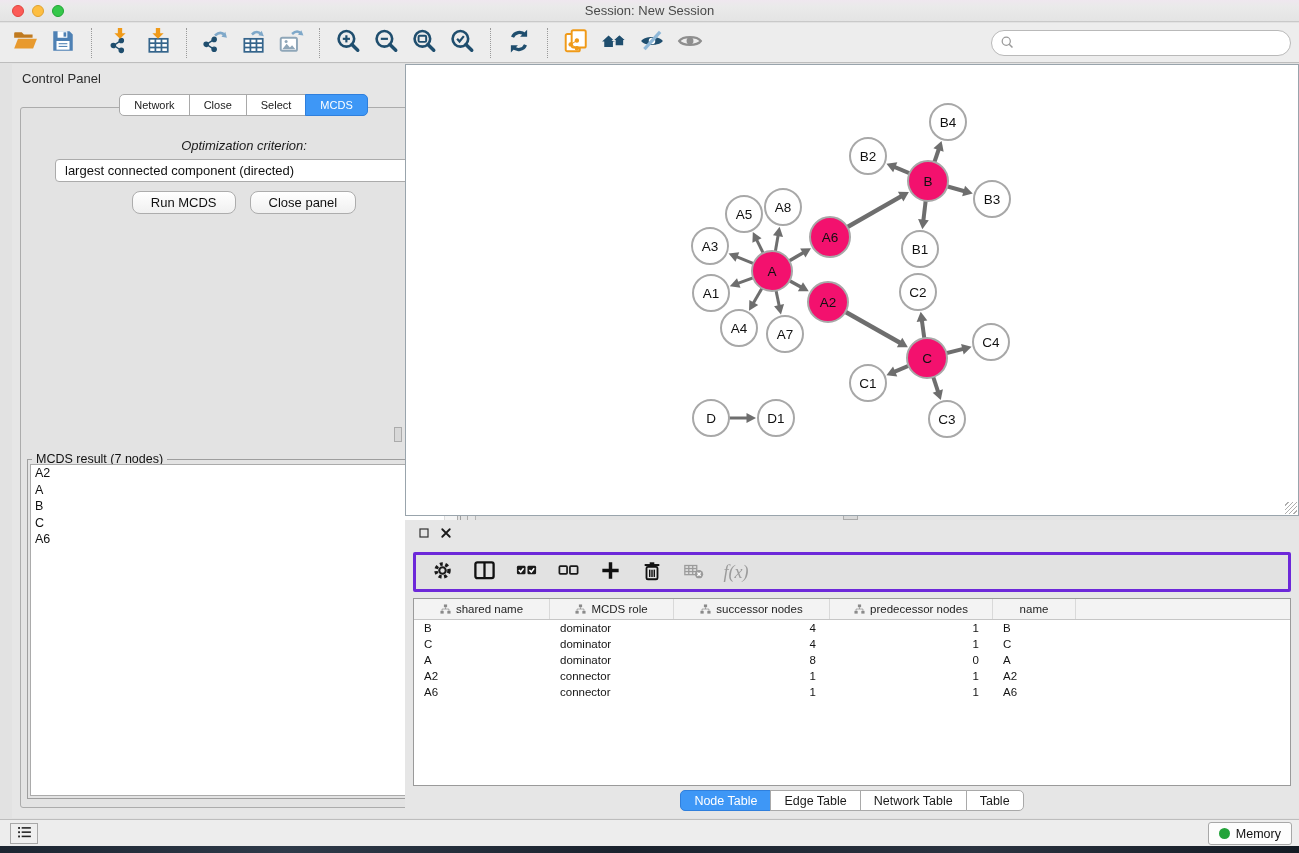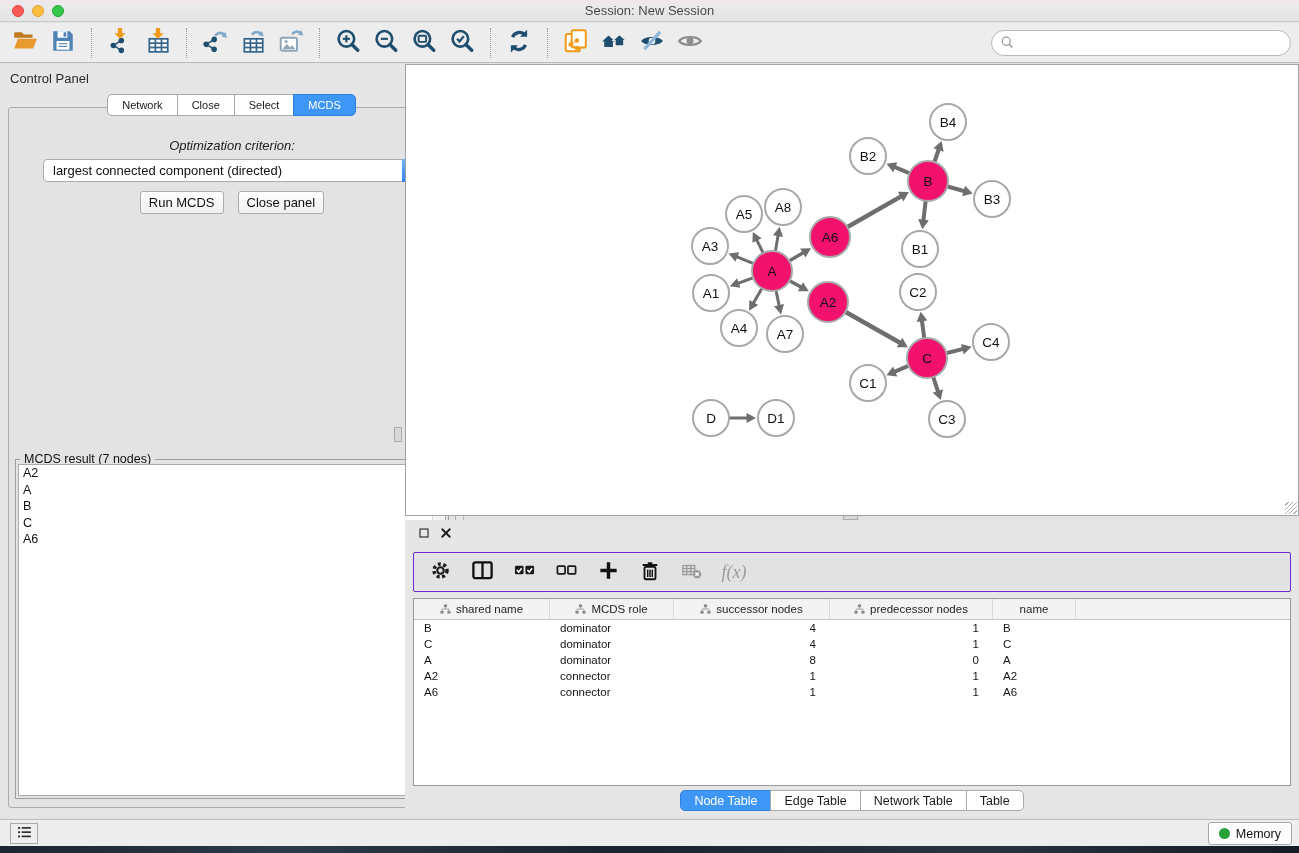--- a/index.html
+++ b/index.html
@@ -22,43 +22,43 @@
     border-bottom:1px solid #BDBDBD; display:flex; align-items:center; }
   .tb-groups { display:flex; align-items:center; height:100%; padding-left:6px; }
   .tb-sep { width:1px; height:30px; border-left:1px dotted #9A9A9A; margin:0 9px; }
   .tb-btn { width:34px; height:34px; display:flex; align-items:center; justify-content:center; border:none; background:transparent; margin:0 2px; }
   .searchbox { position:absolute; right:8px; top:7px; width:300px; height:26px; background:#fff;
     border:1px solid #B9B9B9; border-radius:13px; display:flex; align-items:center; padding-left:8px; }
   .searchbox input { border:none; outline:none; flex:1; height:20px; font-size:13px; background:transparent; font-family:"Liberation Sans",sans-serif; }
   .s-icon { width:16px; height:16px; margin-right:4px; }
 
   
-  .control-panel { position:absolute; left:0; top:64px; width:464px; height:754px; background:#E6E6E6;
+  .control-panel { position:absolute; left:12px; top:64px; width:464px; height:754px; background:#E6E6E6;
     border-right:1px solid #B5B5B5; }
   .panel-head { height:28px; display:flex; align-items:center; padding:0 10px; }
   .panel-title { font-size:13px; color:#2B2B2B; flex:1; }
   .panel-head-btns { display:flex; gap:8px; align-items:center; }
   .mini-btn { width:14px; height:14px; display:flex; align-items:center; justify-content:center; background:transparent; border:none; }
   .ctrl-tabs { position:absolute; left:0; top:30px; width:100%; display:flex; justify-content:center; z-index:2; }
   .tab-content { position:absolute; left:8px; right:7px; top:43px; bottom:10px; background:#E3E3E3;
     border:1px solid #ACACAC; border-radius:3px; }
   .seg { padding:2px 14px; height:22px; line-height:18px; background:#fff; border:1px solid #A9A9A9;
     margin-left:-1px; font-size:11px; color:#1A1A1A; cursor:default; display:flex; align-items:center; }
   .seg:first-child { border-radius:5px 0 0 5px; margin-left:0; }
   .seg:last-child { border-radius:0 5px 5px 0; }
   .seg-sel { background:#3E97F6; color:#fff; border-color:#2F7FDC; }
   .opt-label { text-align:center; margin-top:30px; font-size:13px; color:#1B1B1B;font-style:italic; }
   .dropdown { position:absolute; left:34px; right:34px; top:51px; height:23px; background:#fff;
     border:1px solid #ABABAB; border-radius:4px; display:flex; align-items:center; }
   .dropdown .dd-value { flex:1; padding-left:9px; font-size:13px; color:#111; white-space:nowrap; overflow:hidden; }
   .dd-stepper { width:19px; height:23px; margin-right:-1px; border-radius:0 4px 4px 0;
     background:linear-gradient(#71B1FA,#3183F3); display:flex; align-items:center; justify-content:center; }
   .btn-row { position:absolute; left:0; right:0; top:83px; display:flex; justify-content:center; gap:14px; }
-  .aqua-btn { height:23px; padding:0 8px; background:linear-gradient(#FFFFFF,#F0F0F0); border:1px solid #ADADAD;
-    border-radius:3px; font-size:13px; color:#111; font-family:"Liberation Sans",sans-serif; }
+  .aqua-btn { height:23px; padding:0 18px; background:linear-gradient(#FFFFFF,#F0F0F0); border:1px solid #ADADAD;
+    border-radius:8px; font-size:13px; color:#111; font-family:"Liberation Sans",sans-serif; }
   .groupbox { position:absolute; left:6px; right:6px; top:351px; bottom:8px; border:1px solid #9E9E9E; }
   .groupbox-title { position:absolute; top:-8px; left:4px; background:#E3E3E3; padding:0 4px; font-size:12.5px; color:#111; }
   .result-list { position:absolute; left:2px; right:2px; top:4px; bottom:2px; background:#fff; border:1px solid #ABABAB; overflow:hidden; }
   .result-scroll { position:absolute; right:0; top:0; bottom:0; width:13px; background:#F4F4F4; border-left:1px solid #DCDCDC; }
   .result-item { padding:1px 4px; font-size:12.5px; color:#111; line-height:14.5px; }
 
   
   .v-grip { position:absolute; left:394px; top:427px; width:8px; height:15px; background:#D8D8D8; border:1px solid #ABABAB; }
   .h-grip { position:absolute; left:843px; top:515px; width:15px; height:5px; background:#D8D8D8; border:1px solid #ABABAB; }
 
@@ -72,21 +72,21 @@
   .nw-title { position:absolute; left:0; right:0; text-align:center; font-size:13px; color:#2E2E2E; }
   .nw-canvas { position:absolute; left:0; top:24px; right:0; bottom:0; background:#fff; }
   .nw-canvas svg { display:block; }
   .resize-grip { position:absolute; right:1px; bottom:1px; width:12px; height:12px;
     background:repeating-linear-gradient(135deg, transparent 0 2px, #AEAEAE 2px 3px); }
 
   
   .table-panel { position:absolute; left:405px; top:520px; width:894px; height:298px; background:#E6E6E6; }
   .tp-head { height:26px; display:flex; align-items:center; padding:0 12px; }
   .tp-toolbar { position:absolute; left:8px; right:8px; top:32px; height:40px; background:#E2E2E2;
-    border:1px solid #6d28d9; border-radius:2px; display:flex; align-items:center; padding-left:12px; gap:14px; }
+    border:3px solid #6d28d9; border-radius:2px; display:flex; align-items:center; padding-left:12px; gap:14px; }
   .tt-btn { width:28px; height:28px; display:flex; align-items:center; justify-content:center; background:transparent; border:none; }
   .fx { font-family:"Liberation Serif", serif; font-style:italic; font-size:18px; color:#9B9B9B; }
   .node-table { position:absolute; left:8px; right:8px; top:78px; height:188px; background:#fff; border:1px solid #9A9A9A; overflow:hidden; }
   .nt-header { display:flex; height:21px; background:#F3F3F3; border-bottom:1px solid #C6C6C6; }
   .nt-hcell { display:flex; align-items:center; justify-content:center; gap:5px; border-right:1px solid #D9D9D9;
     font-size:11.5px; color:#1E1E1E; overflow:hidden; }
   .nt-row { display:flex; height:16px; }
   .nt-cell { font-size:11.5px; color:#141414; line-height:16px; overflow:hidden; white-space:nowrap; }
   .tp-tabs { position:absolute; left:0; right:0; top:270px; display:flex; justify-content:center; }
   .tp-tabs .seg { font-size:12.5px; padding:2px 13px; height:21px; }

